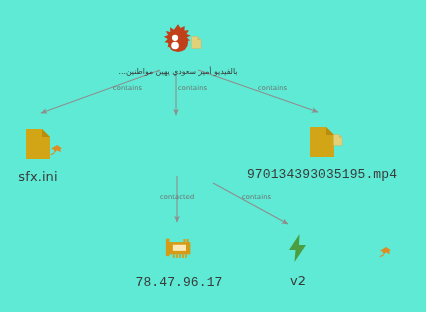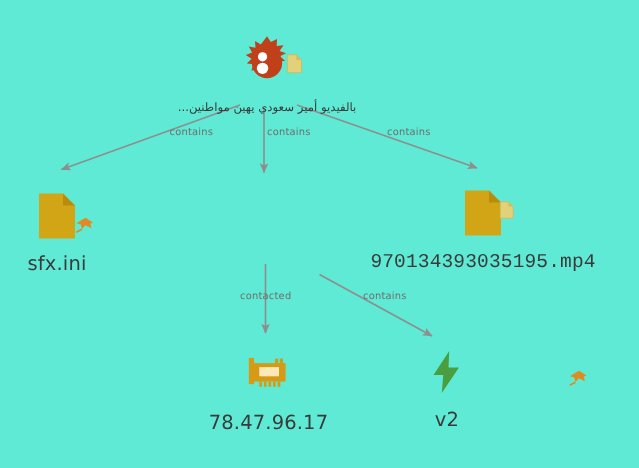--- a/index.html
+++ b/index.html
@@ -126,21 +126,21 @@
         <path fill="#b88d0e" d="M17 1l8 8h-8z"></path>
       </svg>
       <svg class="badge-doc" width="10" height="12" viewBox="0 0 22 26" style="left:24px; top:12px;">
         <path fill="#e3d17a" stroke="#c9b65c" stroke-width="1" d="M1 1h12l7 7v17H1z"></path>
         <path fill="#cfbc63" d="M13 1l7 7h-7z"></path>
       </svg>
     </div>
     <div class="node-label">970134393035195.mp4</div>
   </div>
 
-  <div class="node" style="left:179px; top:230px;">
+  <div class="node" style="left:179px; top:230px;font-family:Liberation Mono, monospace;">
     <div class="node-icon-wrap">
       <svg width="30" height="28" viewBox="0 0 34 32">
         <rect x="2" y="3" width="4" height="20" fill="#d79a16"></rect>
         <rect x="5" y="7" width="25" height="14" fill="#d79a16"></rect>
         <rect x="10" y="10" width="15" height="7" fill="#fbe9b8"></rect>
         <rect x="22" y="3.5" width="2.4" height="4" fill="#d79a16"></rect>
         <rect x="25.6" y="3.5" width="2.4" height="4" fill="#d79a16"></rect>
         <rect x="10" y="21" width="2" height="4" fill="#d79a16"></rect>
         <rect x="13.5" y="21" width="2" height="4" fill="#d79a16"></rect>
         <rect x="17" y="21" width="2" height="4" fill="#d79a16"></rect>

